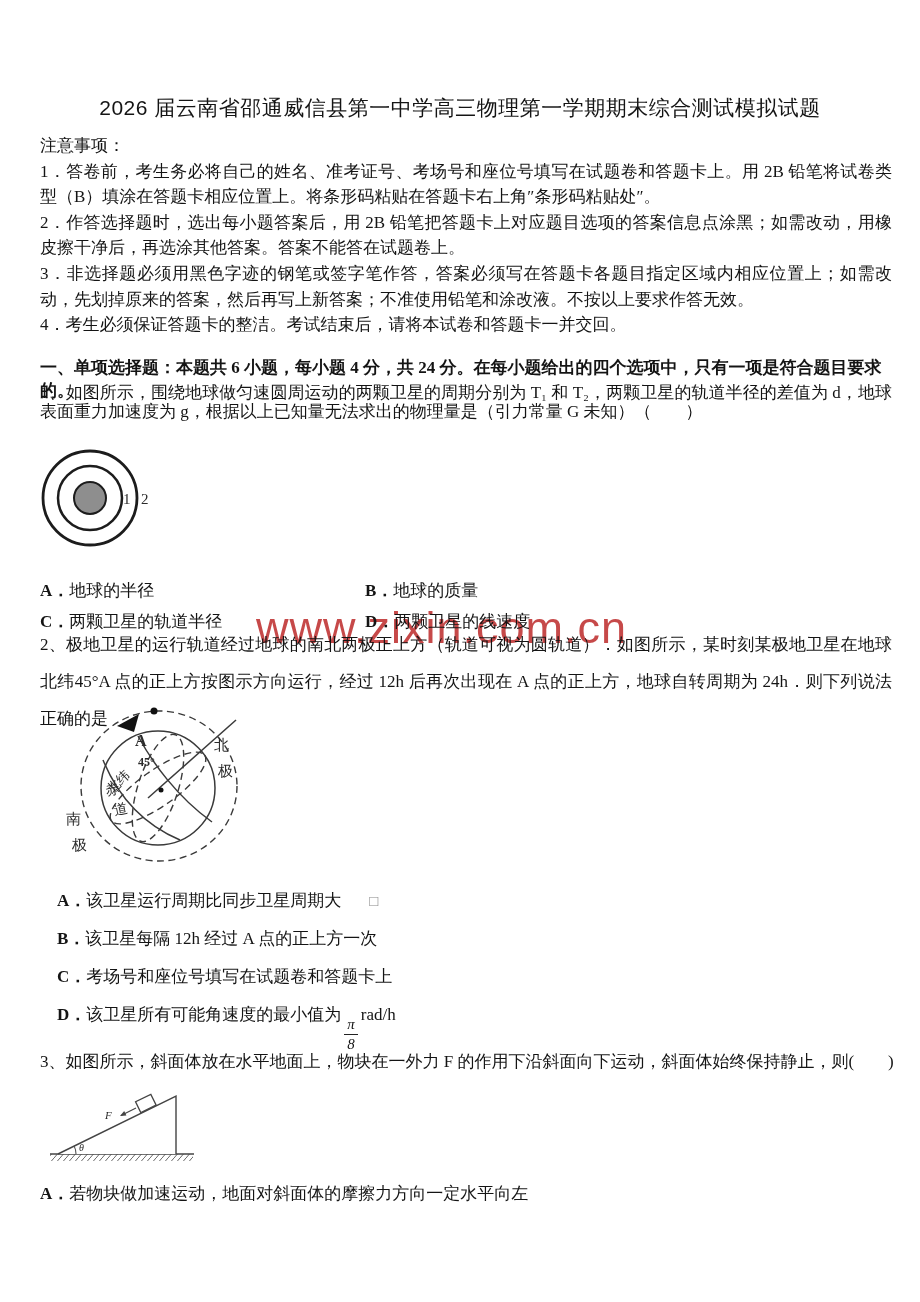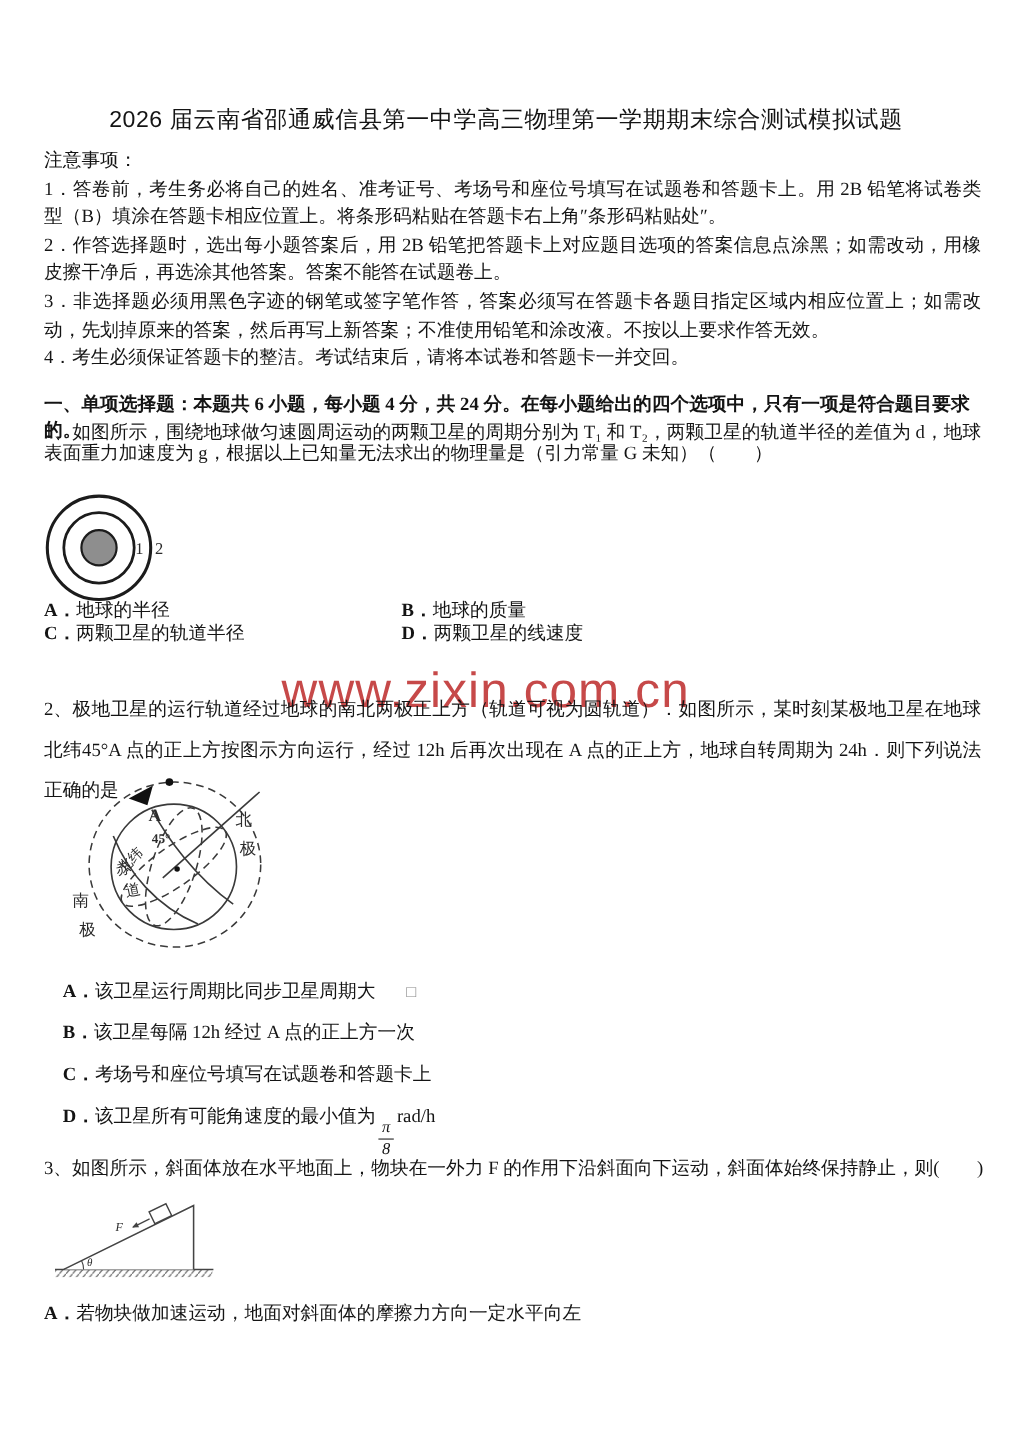--- a/index.html
+++ b/index.html
@@ -8,21 +8,21 @@
   .abs{position:absolute;z-index:1;}
   .title{left:0;right:0;top:94px;text-align:center;
          font-family:"Liberation Sans","DejaVu Sans",sans-serif;
          font-weight:normal;font-size:21px;letter-spacing:0.5px;}
   .notice{left:40px;width:852px;top:133px;font-size:17px;line-height:25.6px;text-align:justify;}
   .notice p{margin:0;}
   .sec-heading{left:40px;width:856px;top:356px;font-size:17px;font-weight:bold;}
   .q1stem{left:40px;width:852px;top:383px;font-size:17px;line-height:19px;text-align:justify;}
   .q2stem{left:40px;width:852px;top:626px;font-size:17px;line-height:37px;text-align:justify;}
   .q3stem{left:40px;width:860px;top:1050px;font-size:17px;}
-  .q1opts{left:40px;top:544px;display:grid;grid-template-columns:325px auto;row-gap:0;
+  .q1opts{left:40px;top:580px;display:grid;grid-template-columns:325px auto;row-gap:10px;
           font-size:17px;line-height:21px;}
   .q2opts{left:57px;top:889px;font-size:17px;}
   .q2opts .opt{min-height:21px;margin-bottom:15px;}
   .q3a{left:40px;top:1182px;font-size:17px;}
   .optlabel{font-weight:bold;}
   .ph-box{color:#8a8a8a;font-size:15px;margin-left:28px;}
   .watermark{left:256px;top:602px;z-index:0;font-size:45px;color:#b91c1c;opacity:.8;
              font-family:"Liberation Sans","DejaVu Sans",sans-serif;letter-spacing:1px;}
   .fig1{left:38px;top:443px;}
   .fig2{left:62px;top:702px;}

